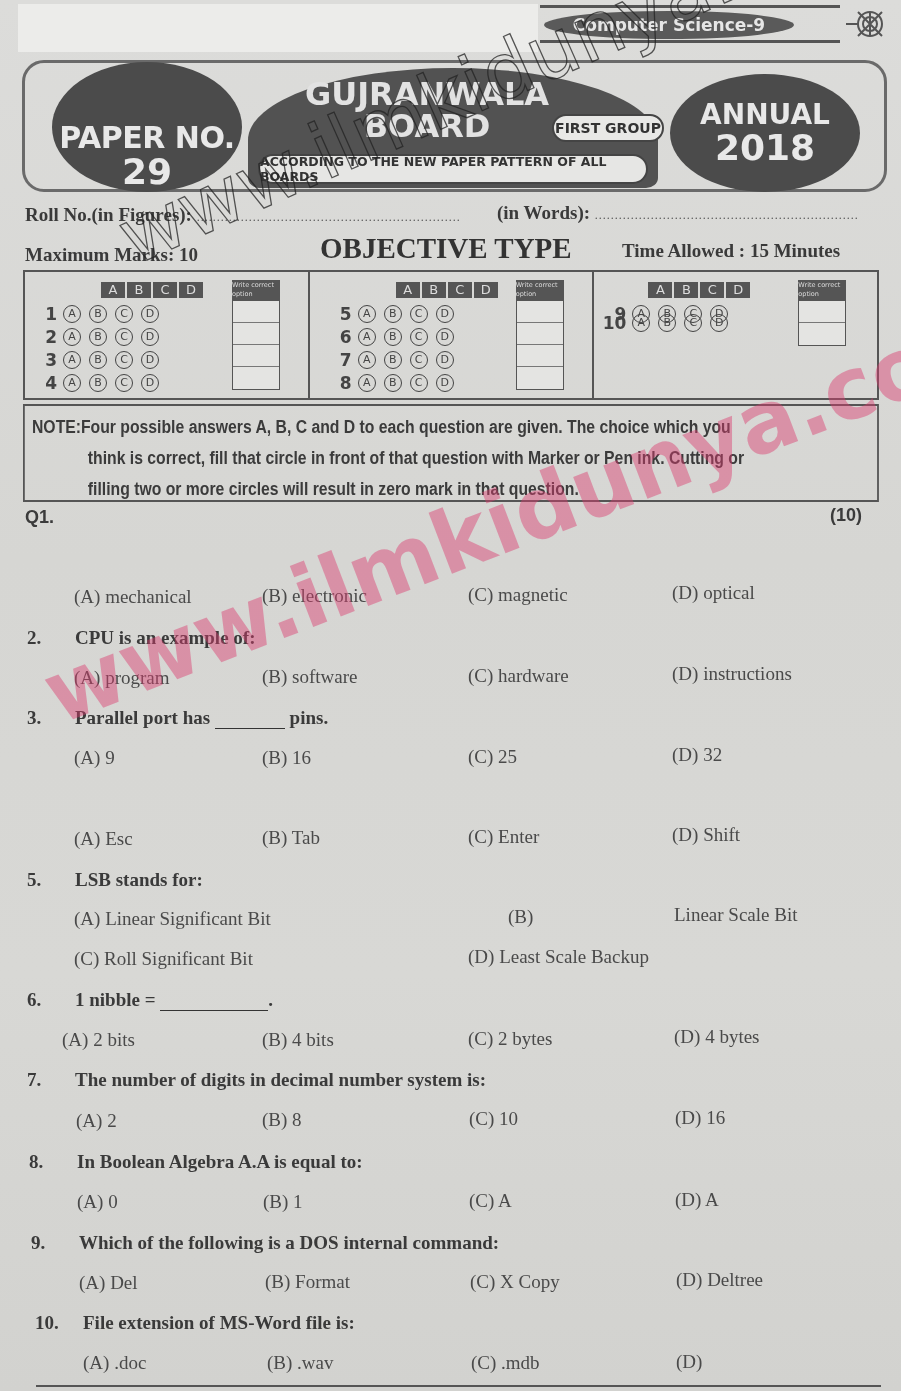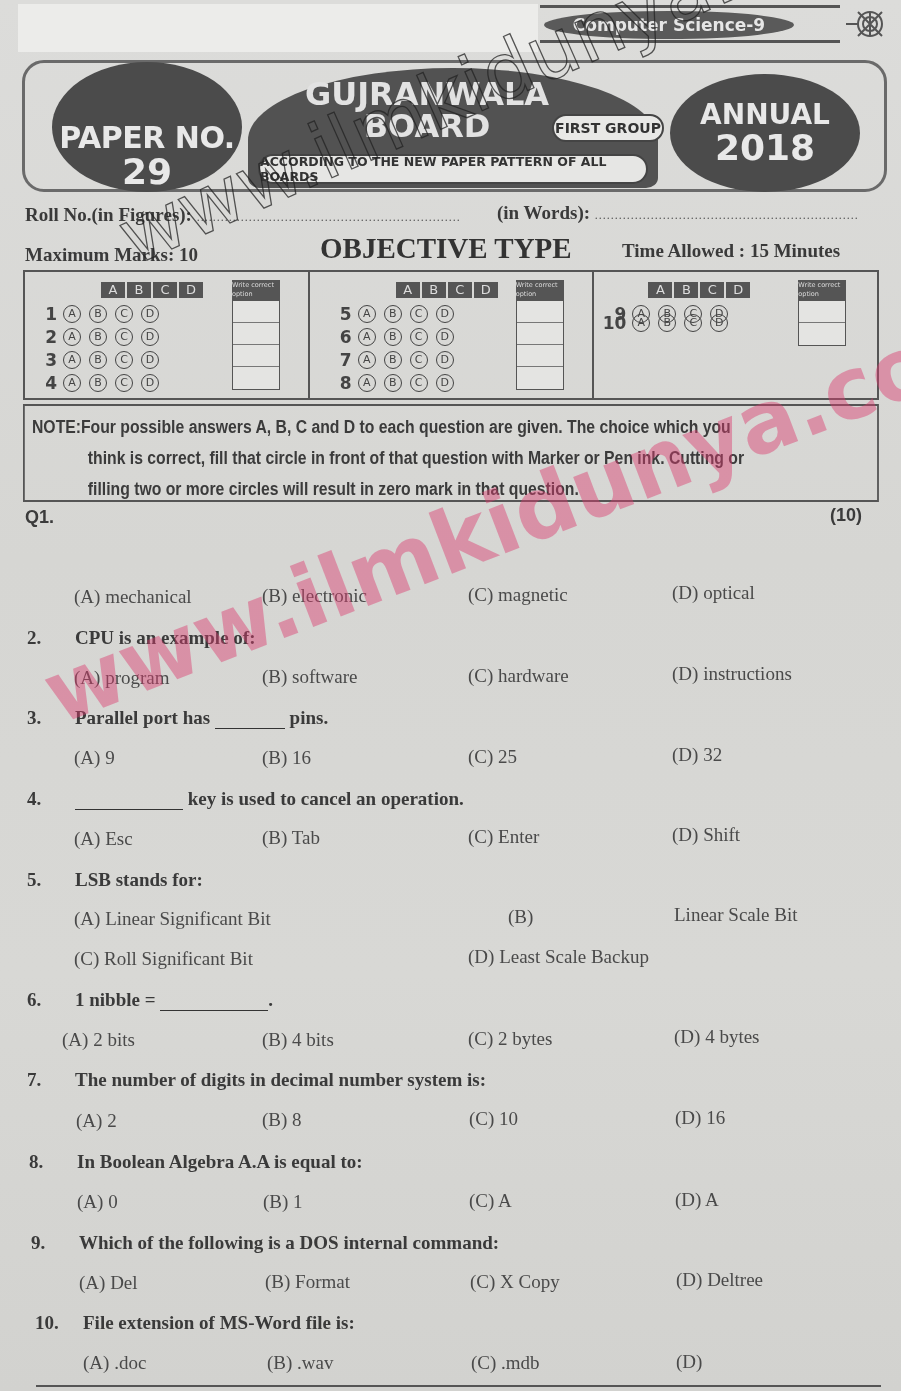--- a/index.html
+++ b/index.html
@@ -328,24 +328,20 @@
   <div class="q-stem" style="left:27px;top:707px">
     <span class="n">3.</span><span>Parallel port has</span>
     <span class="blank" style="width:70px"></span>
     <span>pins.</span>
   </div>
   <div class="opt" style="left:74px;top:747px">(A)  9</div>
   <div class="opt" style="left:262px;top:747px">(B)  16</div>
   <div class="opt" style="left:468px;top:746px">(C)  25</div>
   <div class="opt" style="left:672px;top:744px">(D)  32</div>
 
-  <div class="q-stem" style="left:27px;top:788px">
-    <span class="n">4.</span><span class="blank" style="width:108px"></span>
-    <span>key is used to cancel an operation.</span>
-  </div>
   <div class="opt" style="left:74px;top:828px">(A)  Esc</div>
   <div class="opt" style="left:262px;top:827px">(B)  Tab</div>
   <div class="opt" style="left:468px;top:826px">(C)  Enter</div>
   <div class="opt" style="left:672px;top:824px">(D)  Shift</div>
 
   <div class="q-stem" style="left:27px;top:869px">
     <span class="n">5.</span><span>LSB stands for:</span>
   </div>
   <div class="opt" style="left:74px;top:908px">(A)  Linear Significant Bit</div>
   <div class="opt" style="left:508px;top:906px">(B)</div>

